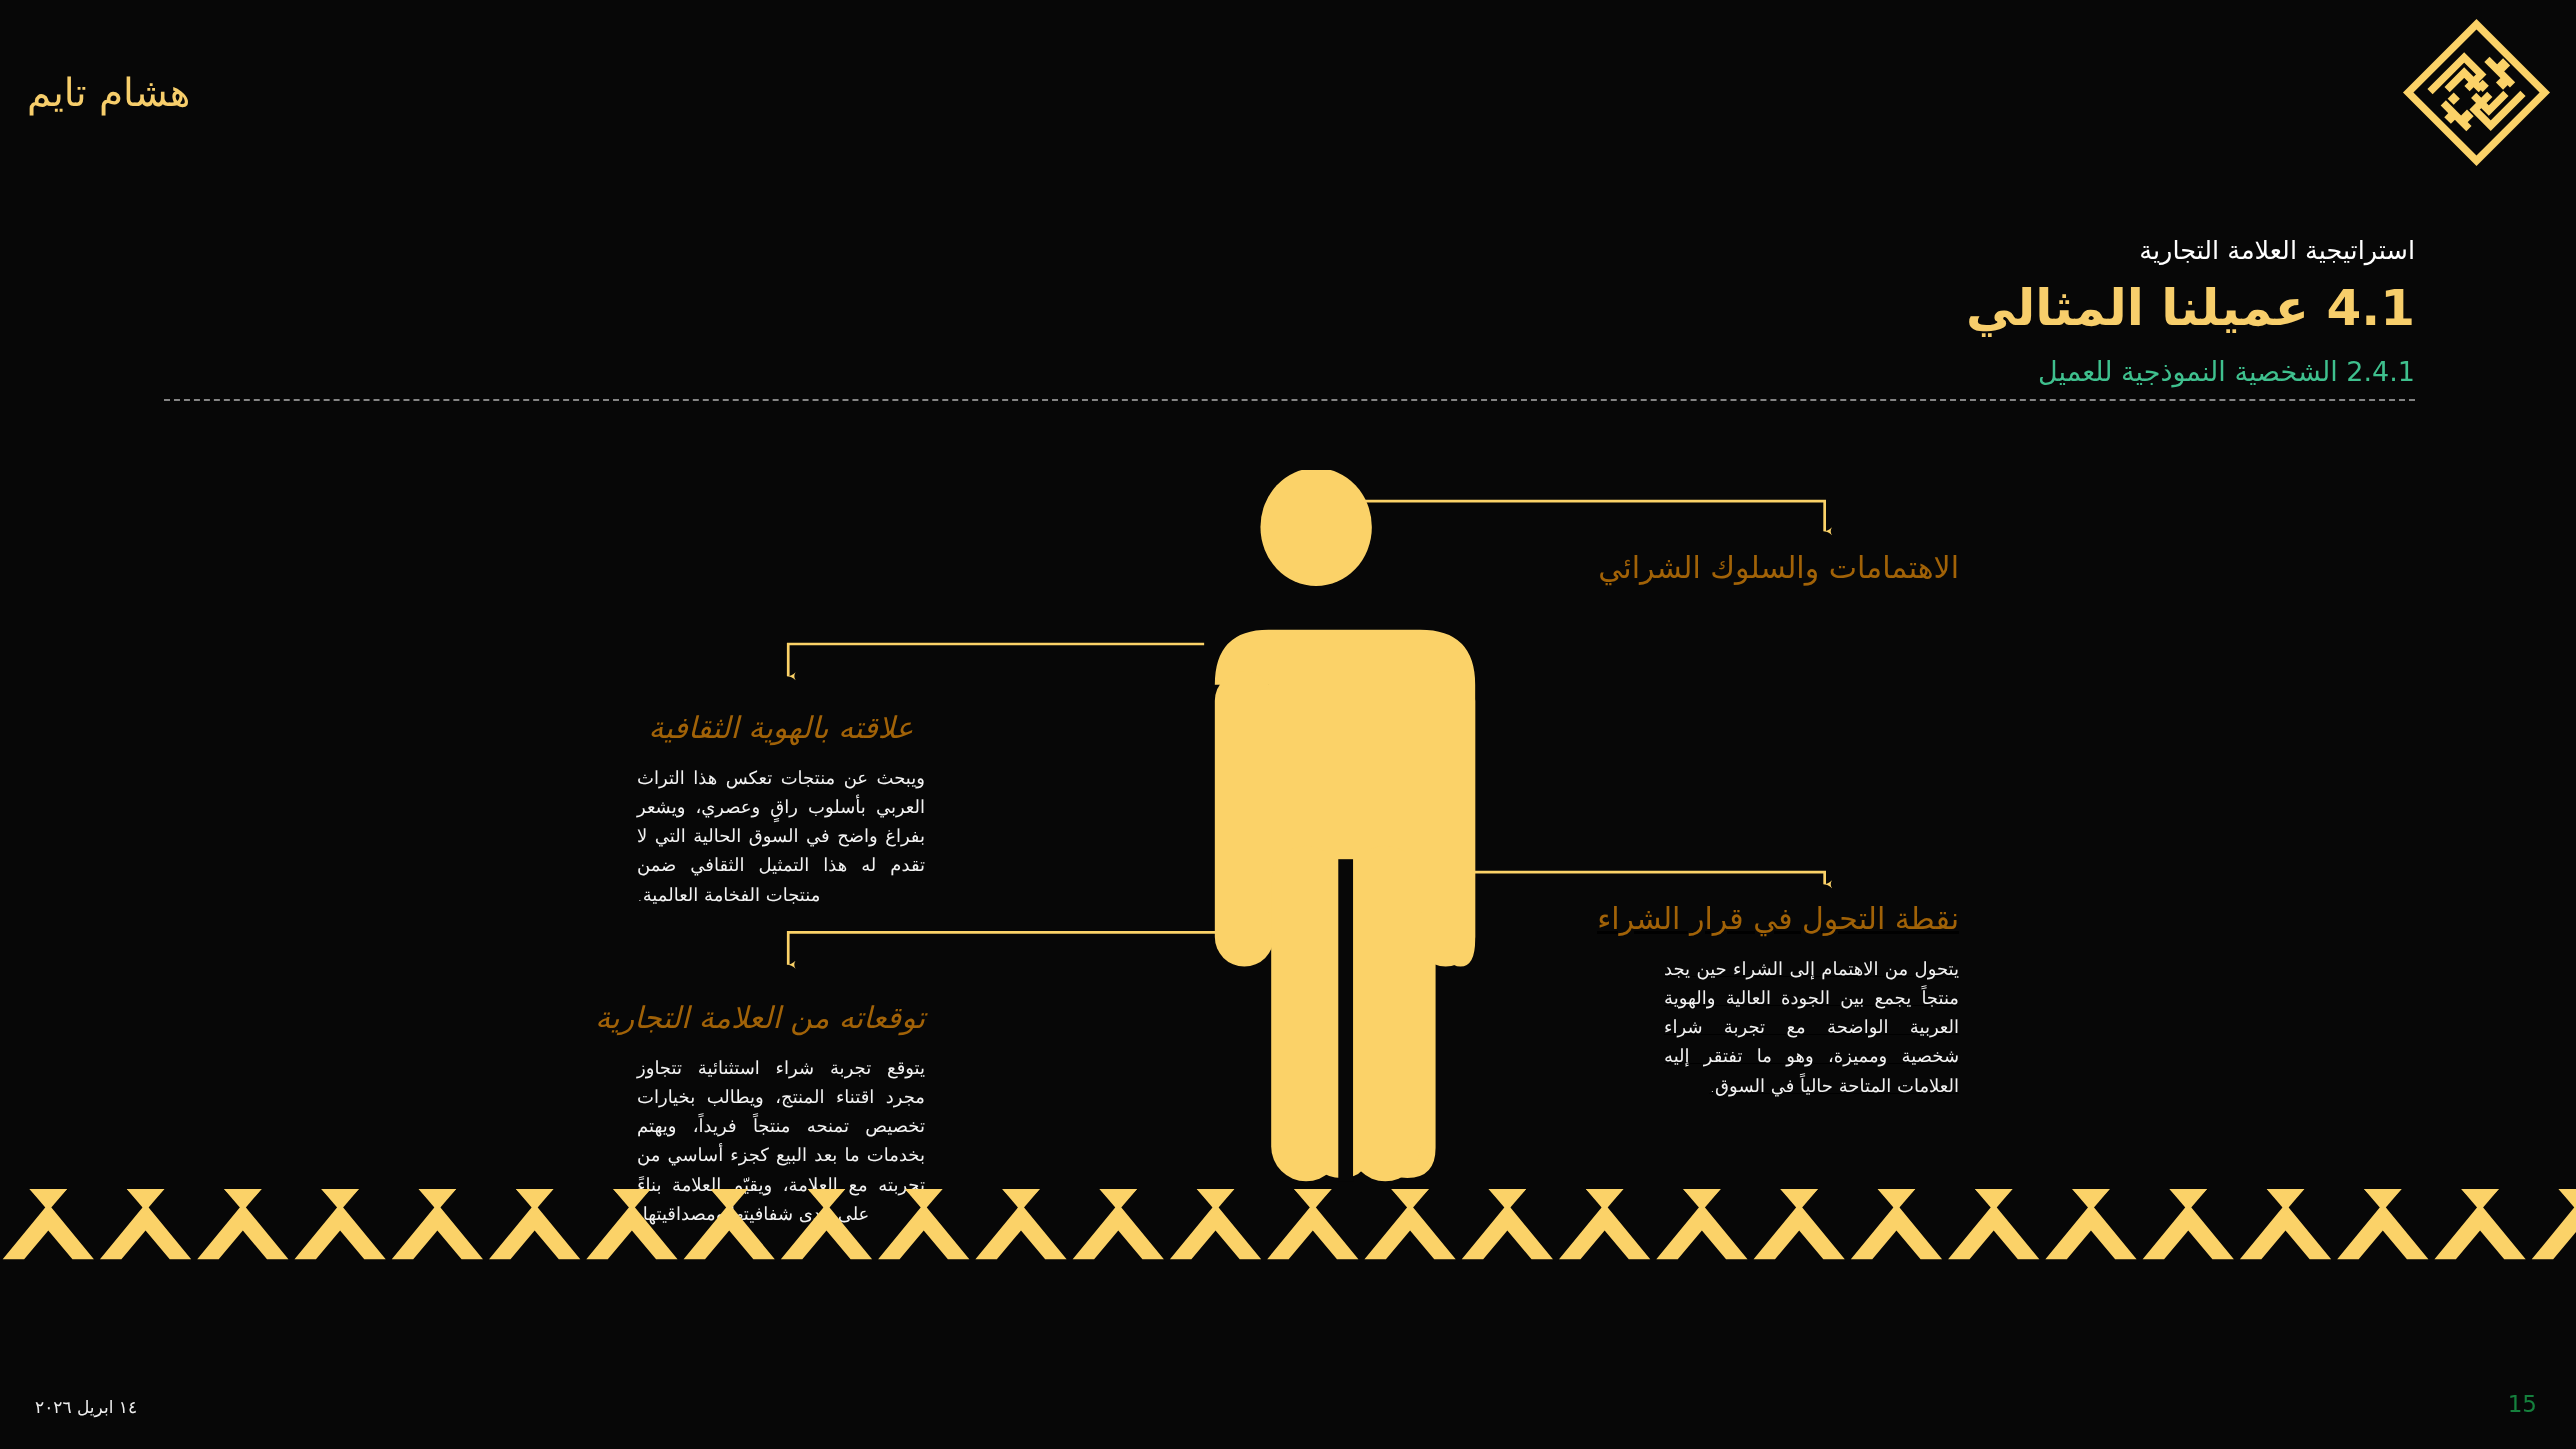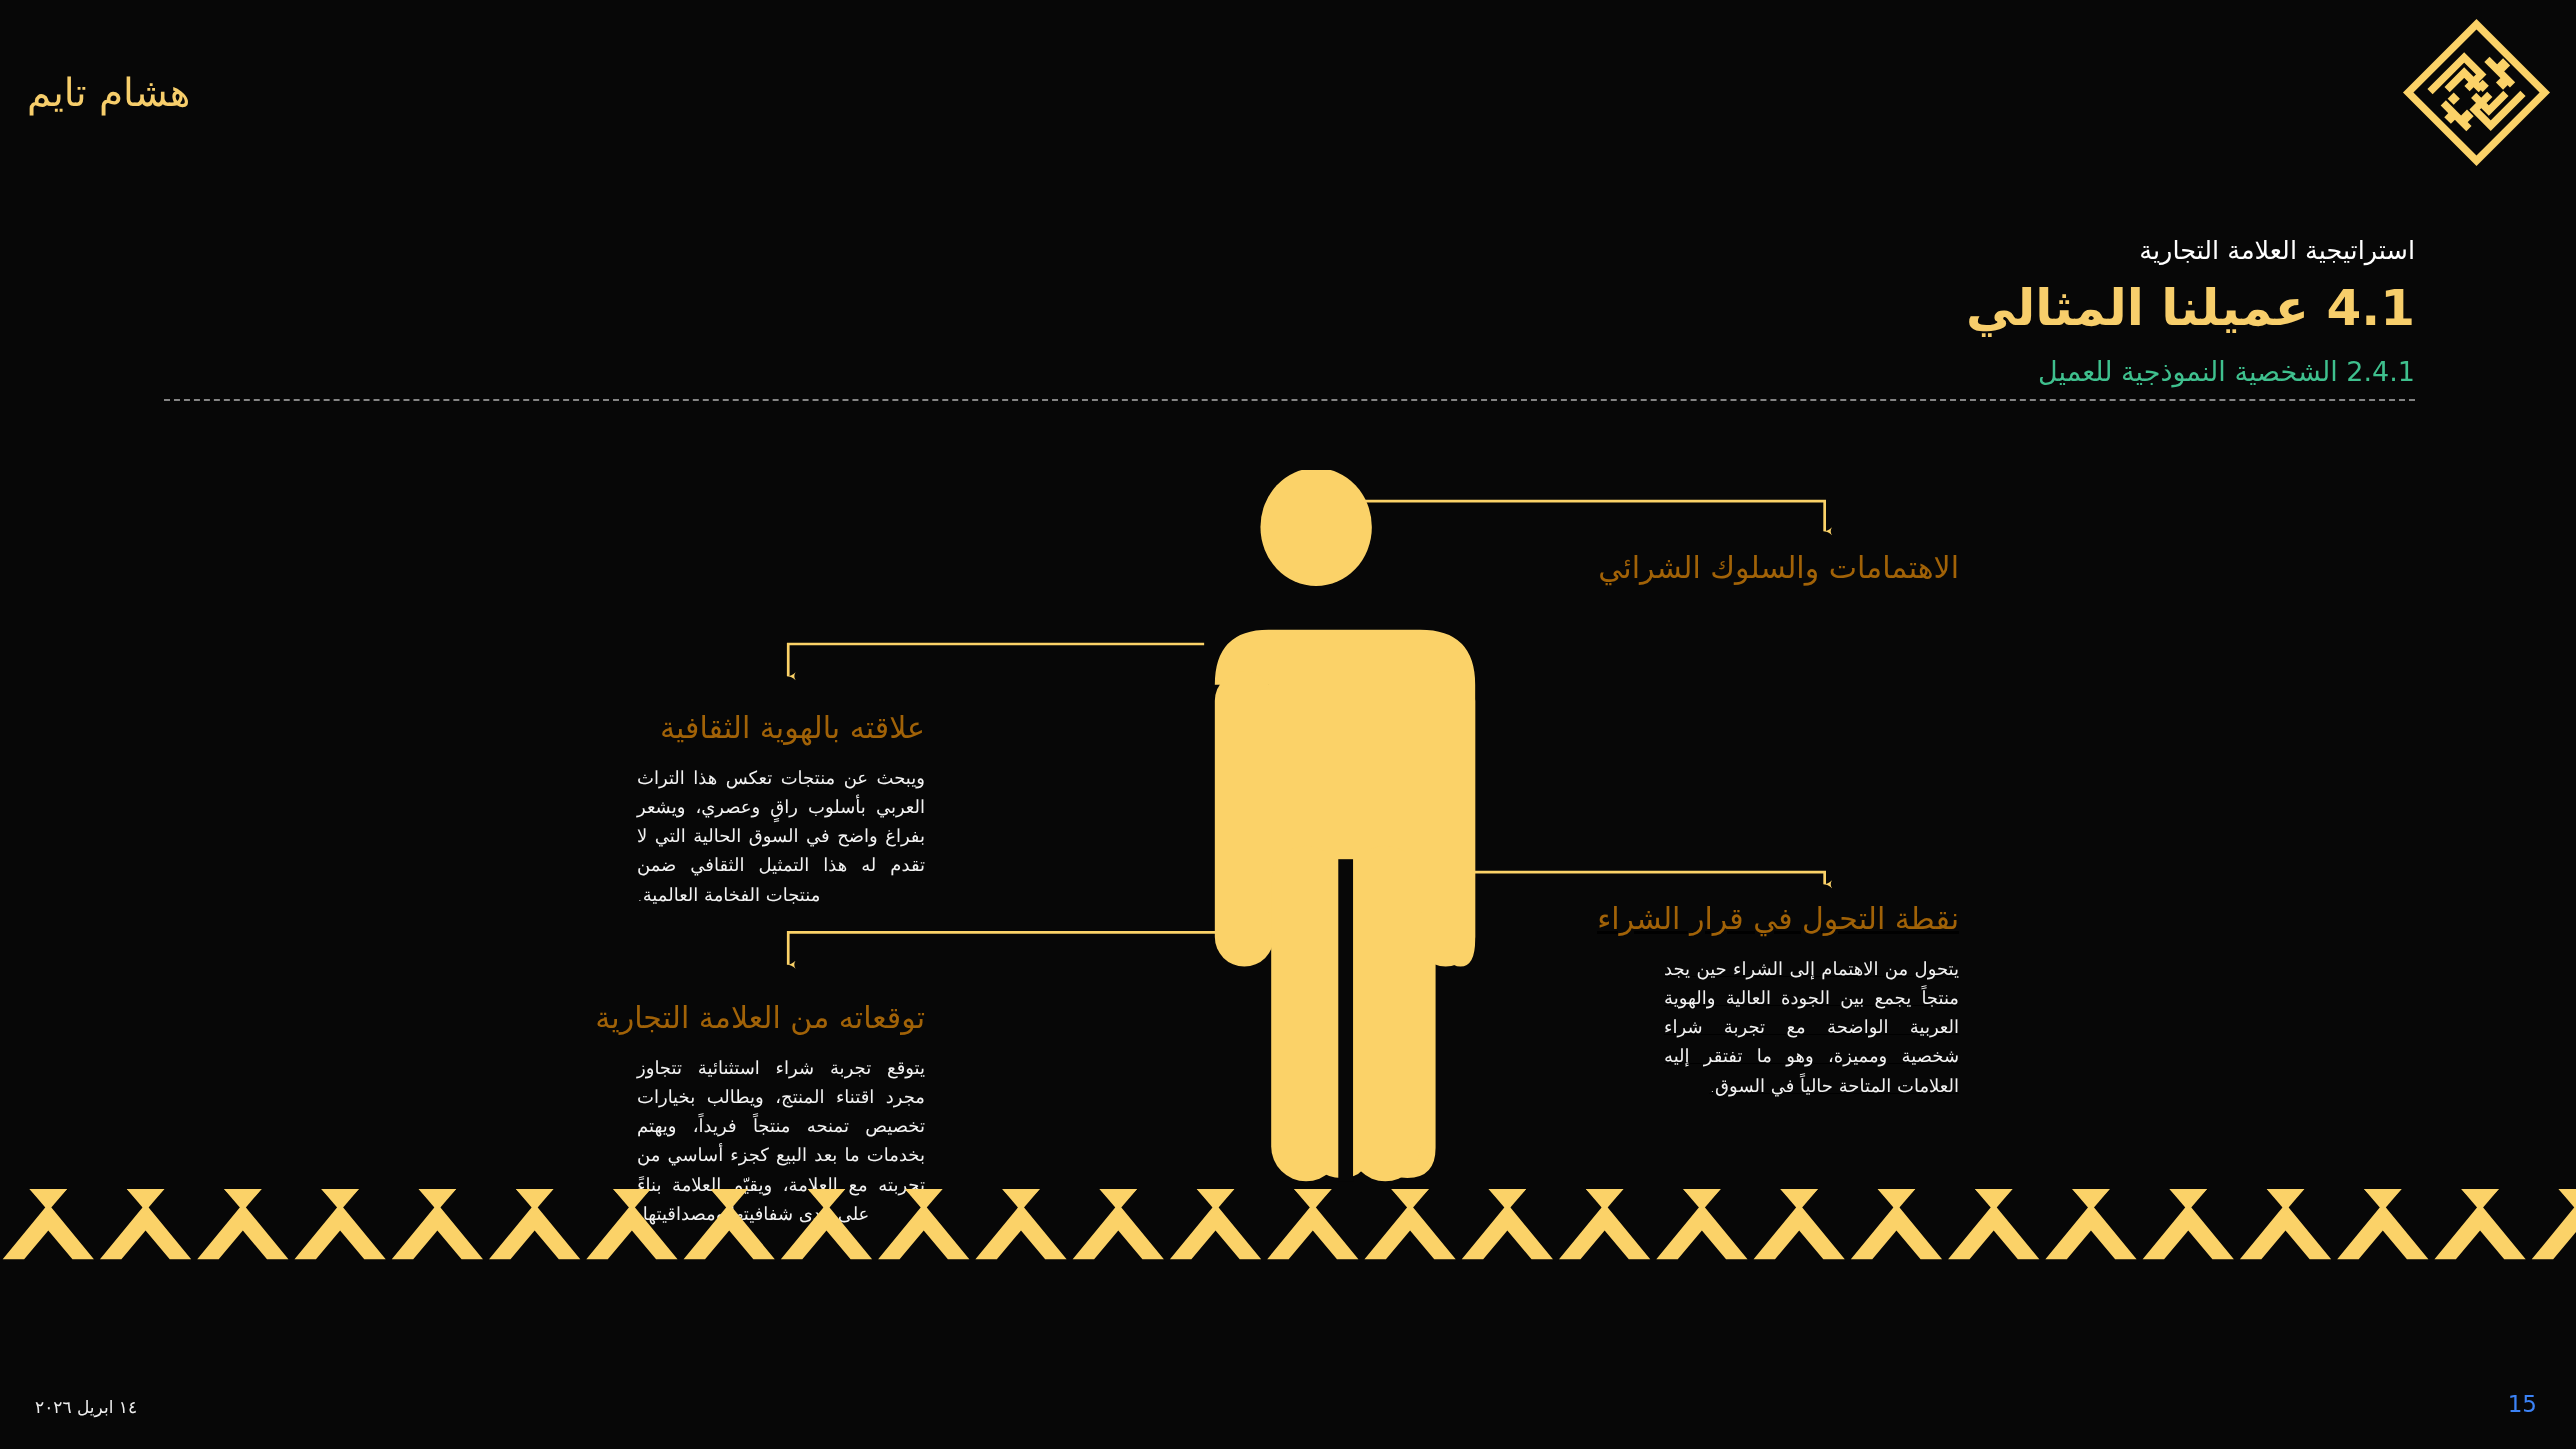--- a/index.html
+++ b/index.html
@@ -130,21 +130,21 @@
   .callout.align-right .callout-body { text-align: justify; text-align-last: right; }
 
   .callout-right { right: 617px; width: 295px; }
   .callout-left  { left: 637px;  width: 288px; }
 
   #callout-interests  { top: 551px; }
   #callout-turning    { top: 902px; text-decoration: underline; }
   #callout-cultural   { top: 711px; }
   #callout-expect     { top: 1001px; }
 
-  .callout-left .callout-heading { text-align: right; }
+  .callout-left .callout-heading { text-align: center; font-style: italic; }
   .callout-left .callout-body { text-align: justify; text-align-last: left; }
   .callout-right .callout-heading { text-align: right; }
   .callout-right .callout-body { text-align: justify; text-align-last: right; }
 
   
   #ornament-band {
     position: absolute;
     left: 0;
     bottom: 173px;
     width: 2576px;
@@ -160,21 +160,21 @@
     color: #EDEDED;
     font-weight: 300;
     direction: rtl;
     letter-spacing: 0.7px;
   }
   #footer-page {
     position: absolute;
     right: 39px;
     bottom: 32px;
     font-size: 23px;
-    color: #3b82f6;
+    color: #15803d;
     font-weight: 400;
     direction: ltr;
   }
 </style>
 </head>
 <body>
 
 <div id="slide">
 
   <div id="brand-wordmark">هشام تايم</div>

